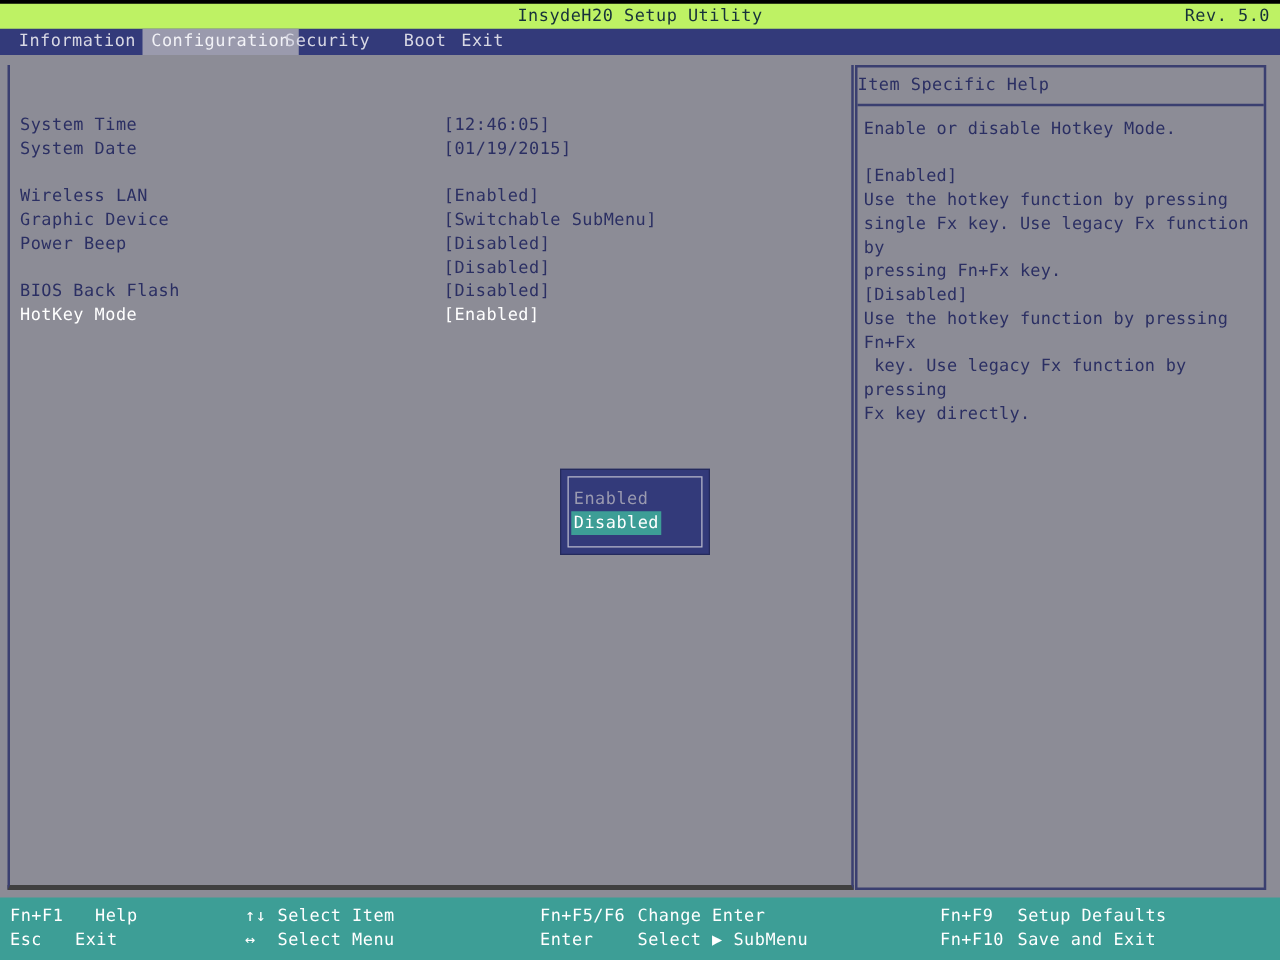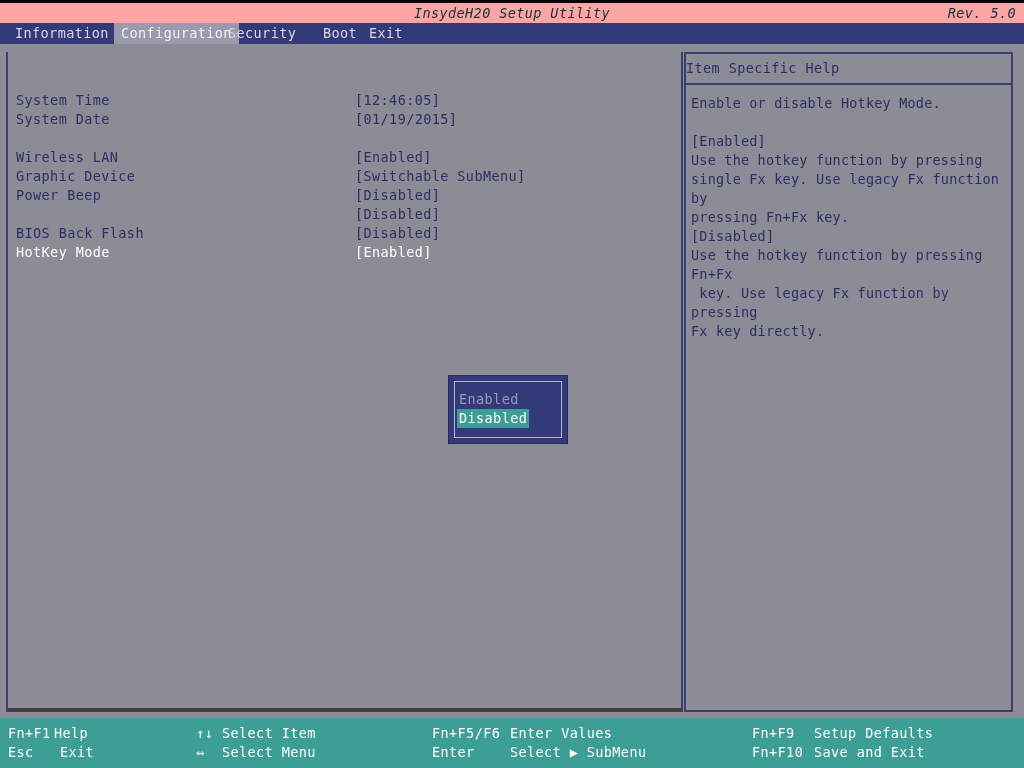--- a/index.html
+++ b/index.html
@@ -16,22 +16,21 @@
   #screen {
     position: relative;
     width: 1024px; height: 768px;
     background: #8c8c96;
   }
 
   
   #titlebar {
     position: absolute; left: 0; top: 0;
     width: 1024px; height: 30px;
-    background: #fca5a5;
-    font-style: italic;
+    background: #bef264;
   }
   #titlebar .topstrip {
     position: absolute; left: 0; top: 0;
     width: 1024px; height: 3px;
     background: #000;
   }
   #app-title {
     position: absolute; left: 0; top: 3px;
     width: 1024px; height: 20px;
     line-height: 20px;
@@ -255,23 +254,23 @@
     <div id="dropdown">
       <div id="dropdown-inner"></div>
     <div class="opt normal">Enabled</div>
         <div class="opt selected">Disabled</div>
       </div>
 
   </div>
 
   <div id="footer">
     <div class="topline"></div>
-  <div class="fitem" style="left: 8px; top: 8px; position: absolute;"><span class="fkey">Fn+F1</span><span class="fdesc" style="position: absolute; left: 46px; top: 0px; text-align: right;">Help</span></div>
+  <div class="fitem" style="left: 8px; top: 8px; position: absolute;"><span class="fkey">Fn+F1</span><span class="fdesc" style="position: absolute; left: 68px; top: 0px; text-align: right;">Help</span></div>
       <div class="fitem" style="left: 8px; top: 27px; position: absolute;"><span class="fkey">Esc</span><span class="fdesc" style="position: absolute; left: 52px; top: 0px;">Exit</span></div>
       <div class="fitem" style="left: 196px; top: 8px; position: absolute;"><span class="fkey">↑↓</span><span class="fdesc" style="position: absolute; left: 26px; top: 0px;">Select Item</span></div>
       <div class="fitem" style="left: 196px; top: 27px; position: absolute;"><span class="fkey">↔</span><span class="fdesc" style="position: absolute; left: 26px; top: 0px;">Select Menu</span></div>
-      <div class="fitem" style="left: 432px; top: 8px; position: absolute;"><span class="fkey">Fn+F5/F6</span><span class="fdesc" style="position: absolute; left: 78px; top: 0px;">Enter Values</span></div>
+      <div class="fitem" style="left: 432px; top: 8px; position: absolute;"><span class="fkey">Fn+F5/F6</span><span class="fdesc" style="position: absolute; left: 78px; top: 0px;">Change Enter</span></div>
       <div class="fitem" style="left: 432px; top: 27px; position: absolute;"><span class="fkey">Enter</span><span class="fdesc" style="position: absolute; left: 78px; top: 0px;">Select ▶ SubMenu</span></div>
       <div class="fitem" style="left: 752px; top: 8px; position: absolute;"><span class="fkey">Fn+F9</span><span class="fdesc" style="position: absolute; left: 62px; top: 0px;">Setup Defaults</span></div>
       <div class="fitem" style="left: 752px; top: 27px; position: absolute;"><span class="fkey">Fn+F10</span><span class="fdesc" style="position: absolute; left: 62px; top: 0px;">Save and Exit</span></div>
     </div>
 
 </div>
 
 </body></html>

